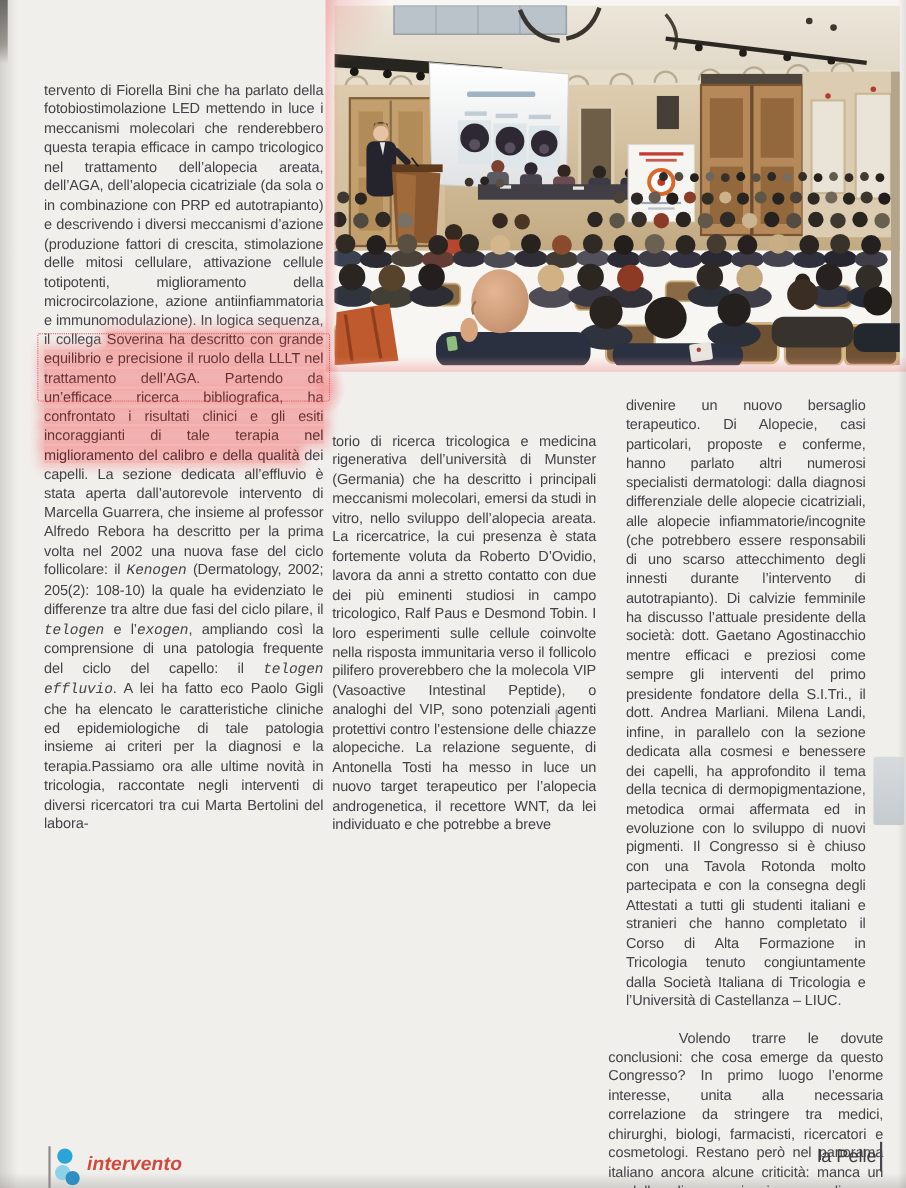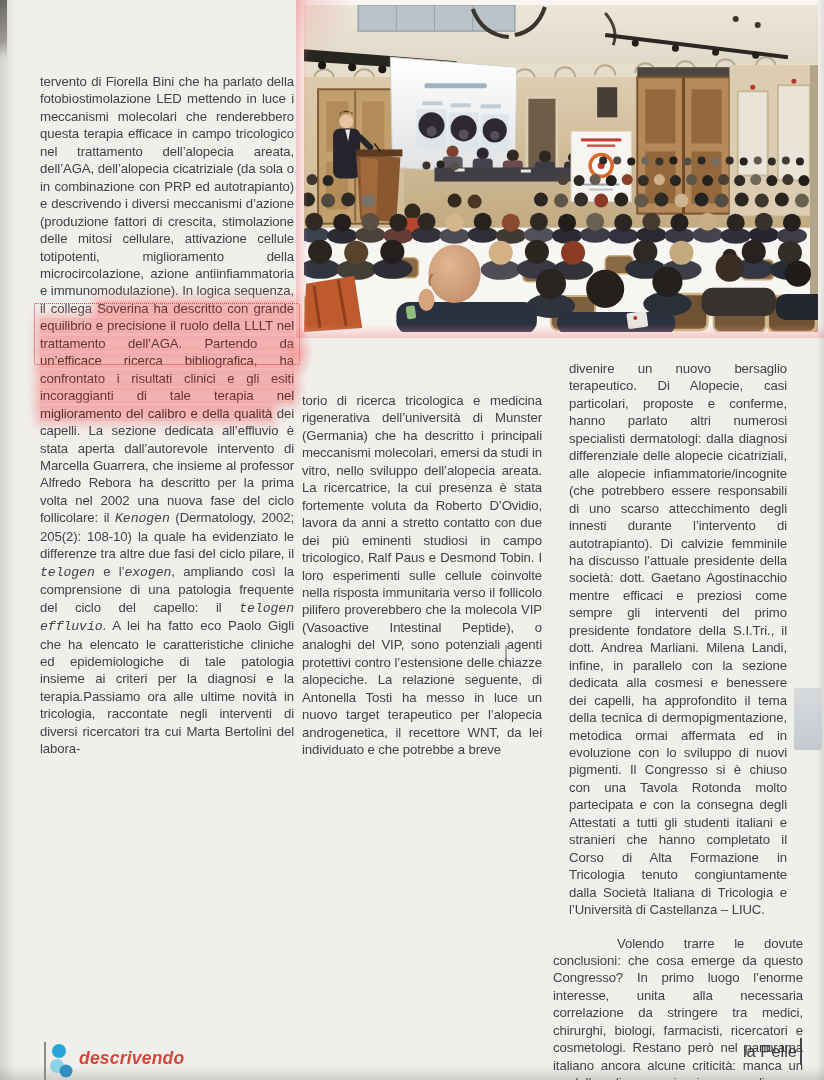--- a/index.html
+++ b/index.html
@@ -421,19 +421,19 @@
 <div class="page-shade" id="margin-band"></div>
 <div class="page-shade" id="stray-tick"></div>
 
 <div id="footer-logo">
   <div class="vline"></div>
   <svg width="24" height="38" viewBox="0 0 24 38">
     <circle cx="9" cy="9" r="7" fill="#2aa5d8"></circle>
     <circle cx="7" cy="24" r="7" fill="#8ed2ea"></circle>
     <circle cx="16" cy="29" r="6.5" fill="#2f8fc0"></circle>
   </svg>
-  <span class="word">descrivendo</span>
+  <span class="word">intervento</span>
 </div>
 
 <div id="magazine-name">
   <span class="word">la Pelle</span>
   <div class="vline"></div>
 </div>
 
 </body></html>

